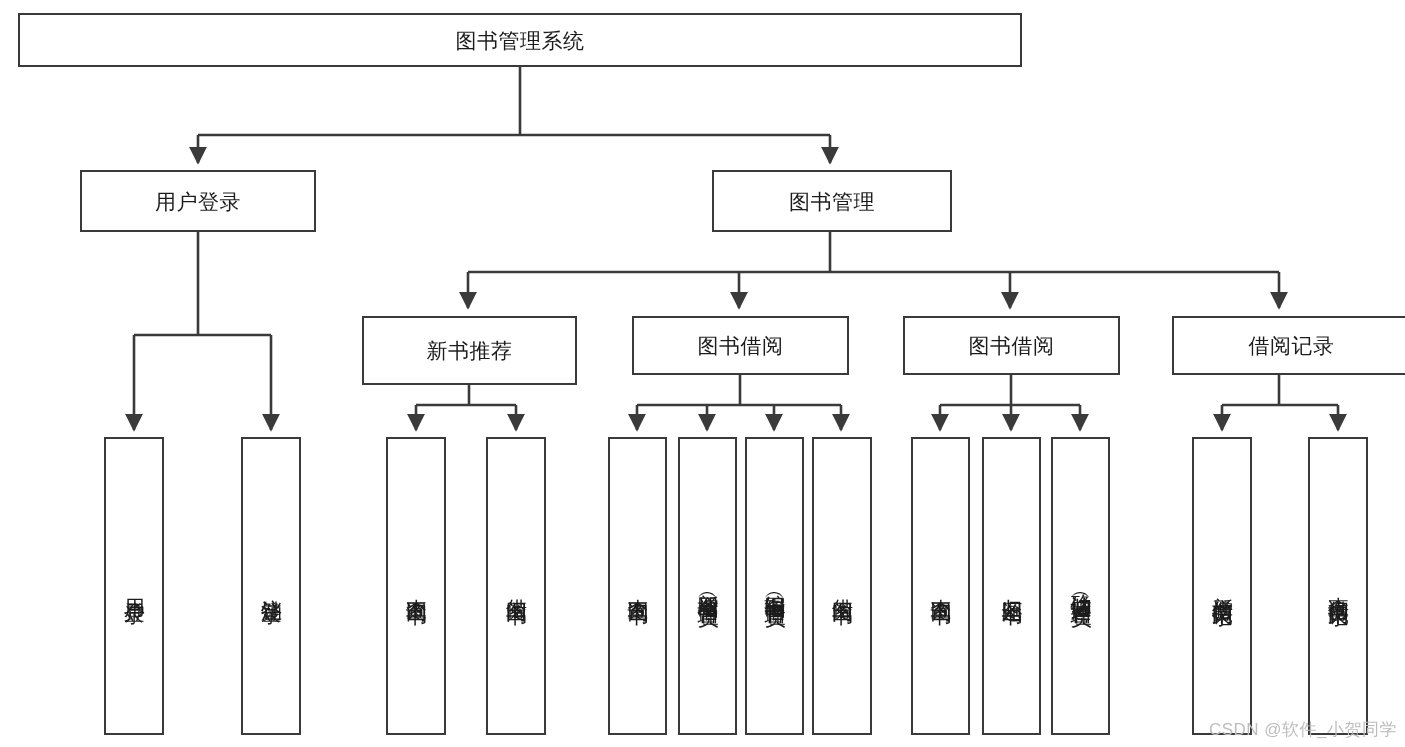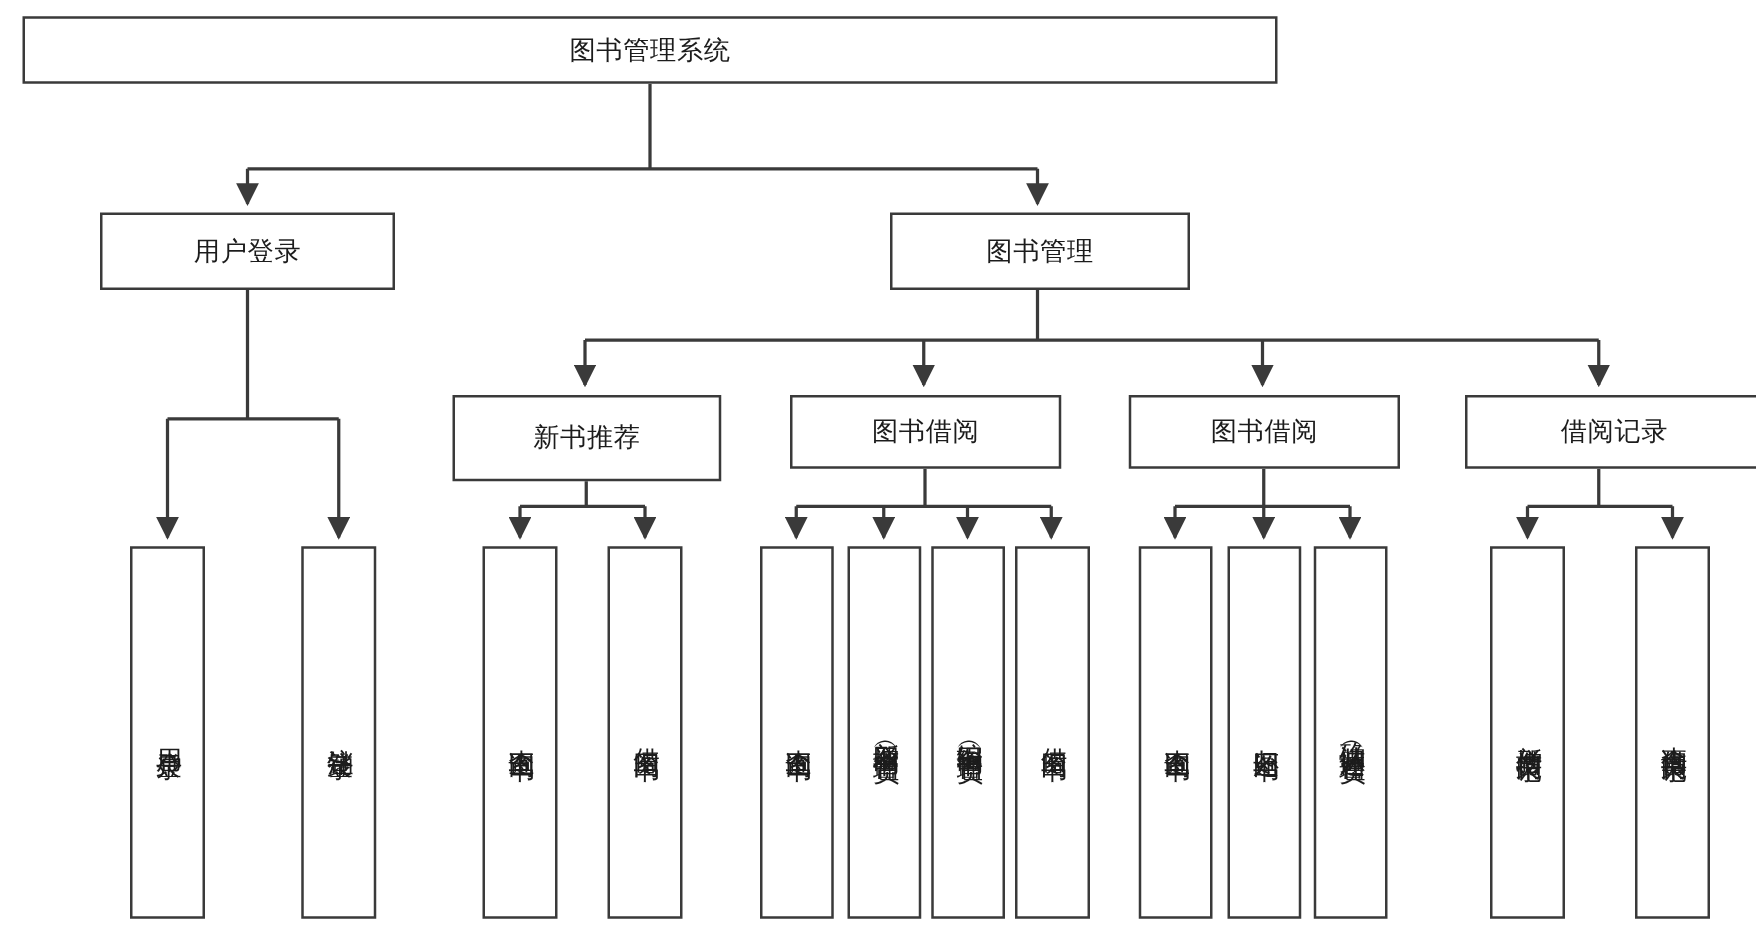--- a/index.html
+++ b/index.html
@@ -200,14 +200,15 @@
   </div>
 
   <div class="leaf-box" style="left:1192px; top:437px; width:60px; height:298px;">
     <span class="node-label-v">新增借阅记录</span>
   </div>
 
   <div class="leaf-box" style="left:1308px; top:437px; width:60px; height:298px;">
     <span class="node-label-v">查询借阅记录</span>
   </div>
 
+  <div id="watermark">CSDN @软件_小贺同学</div>
 
 </div>
 
 </body></html>

